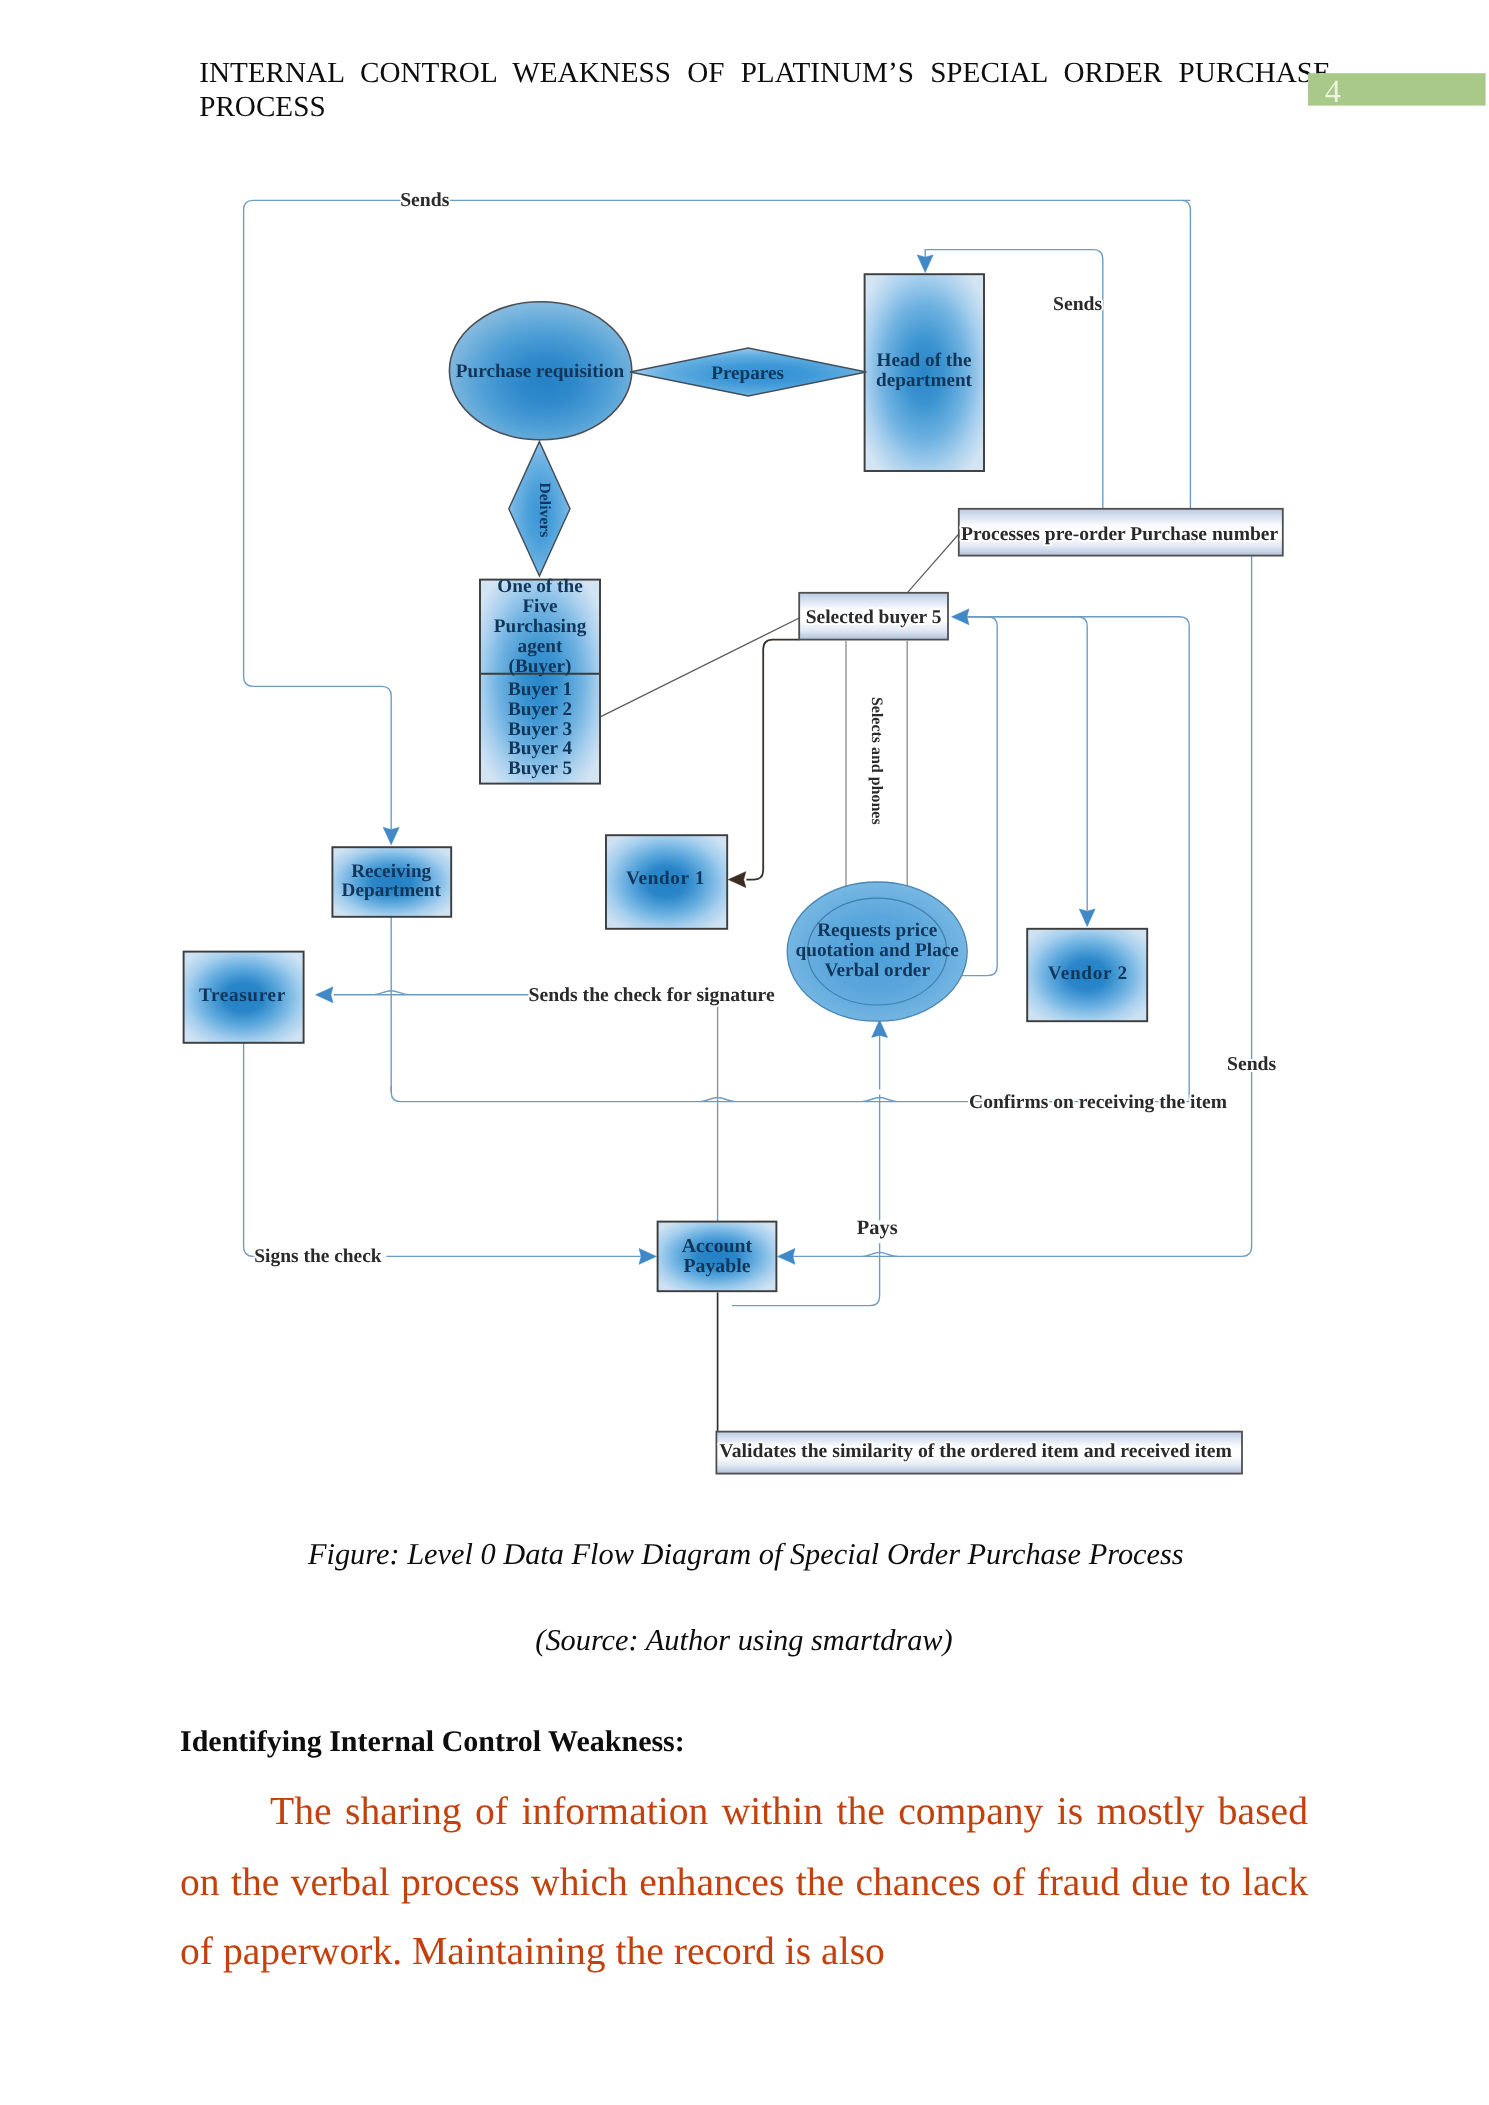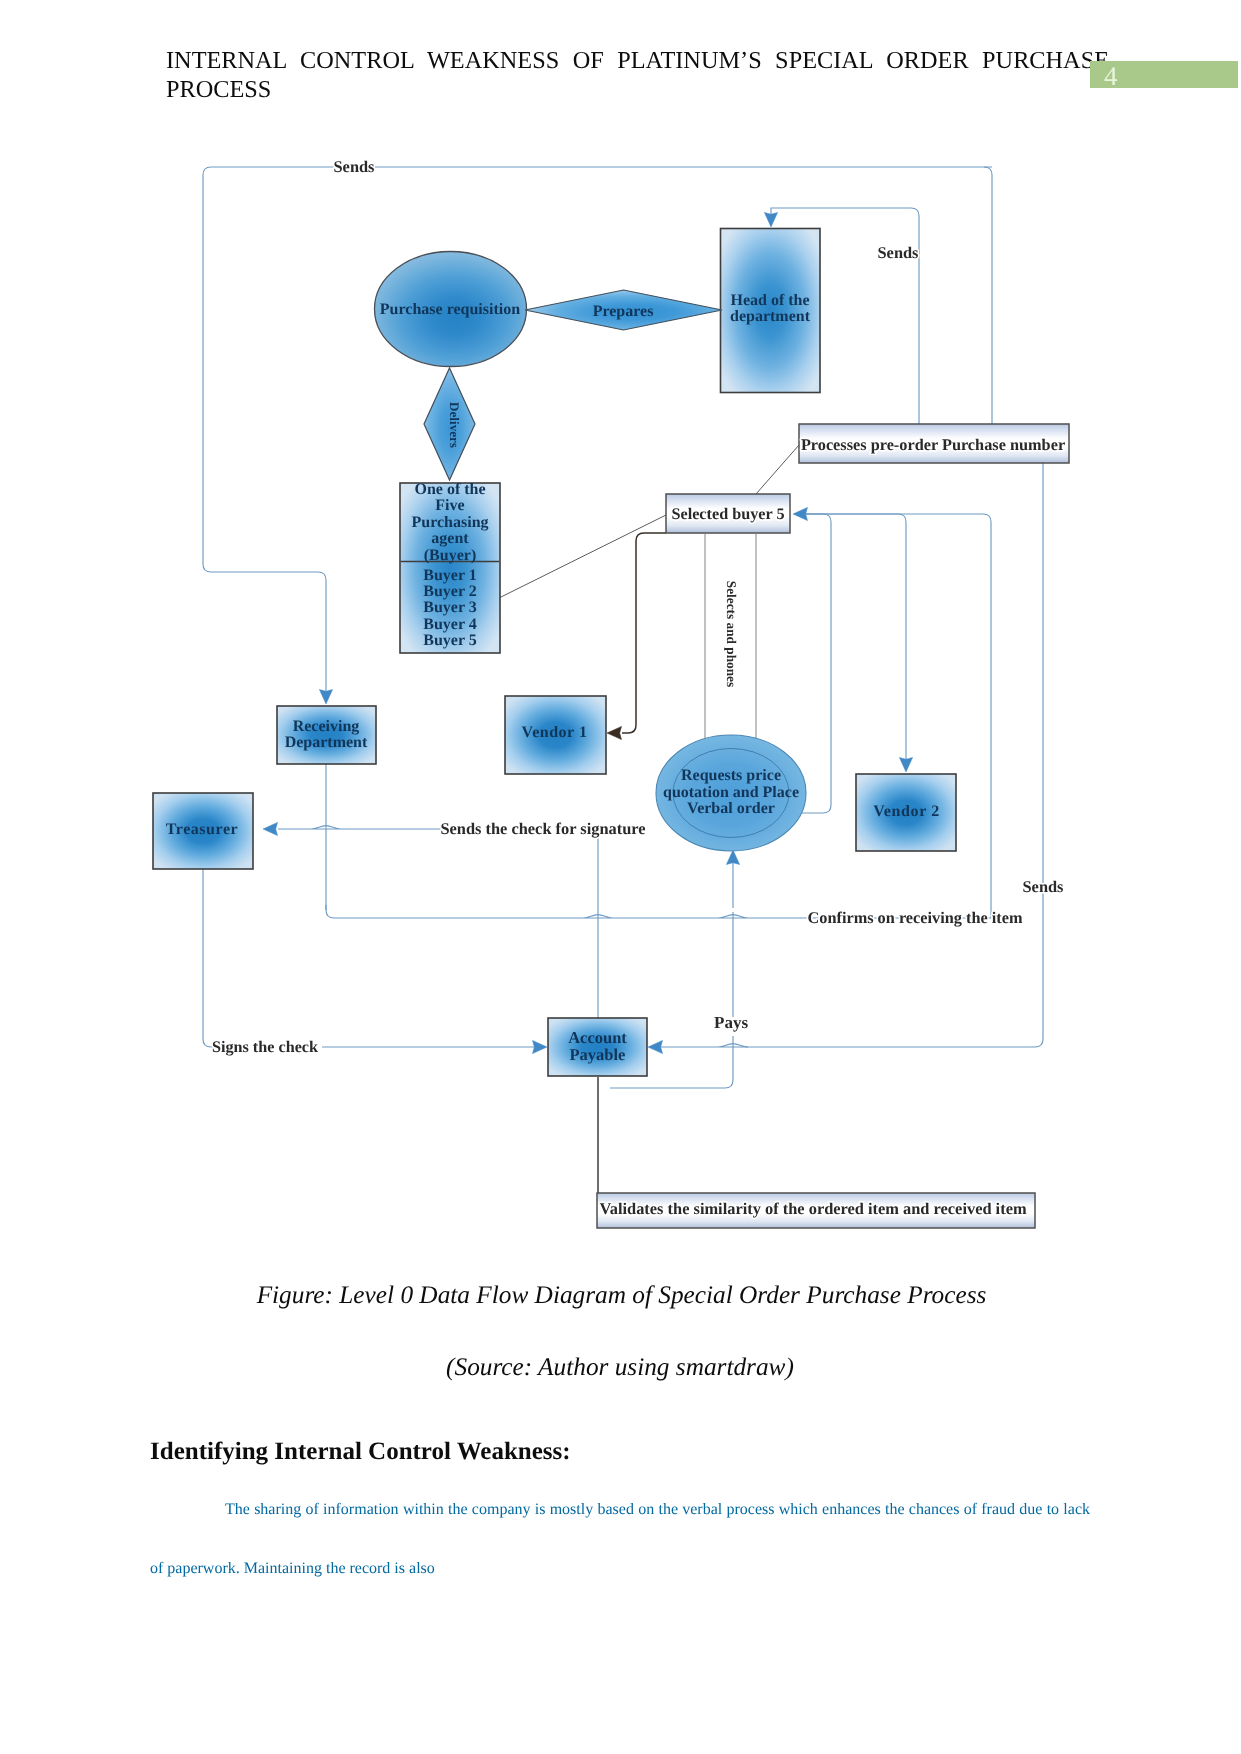--- a/index.html
+++ b/index.html
@@ -9,22 +9,22 @@
   #hdr{position:absolute;left:166px;top:46px;width:943px;font-size:24.3px;line-height:29px;
        color:#0d0d0d;text-align:justify;}
   #hdr::after{content:"";display:inline-block;width:100%;}
   #pgbadge{position:absolute;left:1090px;top:61px;width:148px;height:27px;background:#a8c98a;}
   #pgnum{position:absolute;left:1104px;top:62px;font-size:27px;line-height:28px;color:#eaf5de;}
   #fig{position:absolute;left:0;top:0;width:1241px;height:1754px;}
   .cap{position:absolute;text-align:center;font-style:italic;font-size:25.3px;color:#0d0d0d;line-height:34px;}
   #cap1{left:0;top:1278px;width:1243px;}
   #cap2{left:0;top:1350px;width:1240px;}
   #h2{position:absolute;left:150px;top:1435px;font-size:25px;font-weight:bold;color:#0d0d0d;line-height:33px;}
-  #para{position:absolute;left:150px;top:1481px;width:940px;font-size:16px;line-height:58.6px;
-        text-align:justify;color:#0369a1;}
+  #para{position:absolute;left:150px;top:1481px;width:940px;font-size:33px;line-height:58.6px;
+        text-align:justify;color:#c2410c;}
   #para .ind{display:inline-block;width:75px;}
   #dfd text{paint-order:stroke;}
   body,#dfd text{-webkit-font-smoothing:antialiased;text-rendering:geometricPrecision;}
 </style>
 </head>
 <body>
 
 <div class="page">
   <div id="hdr">INTERNAL CONTROL WEAKNESS OF PLATINUM’S SPECIAL ORDER PURCHASE PROCESS</div>
   <div id="pgbadge"></div>

